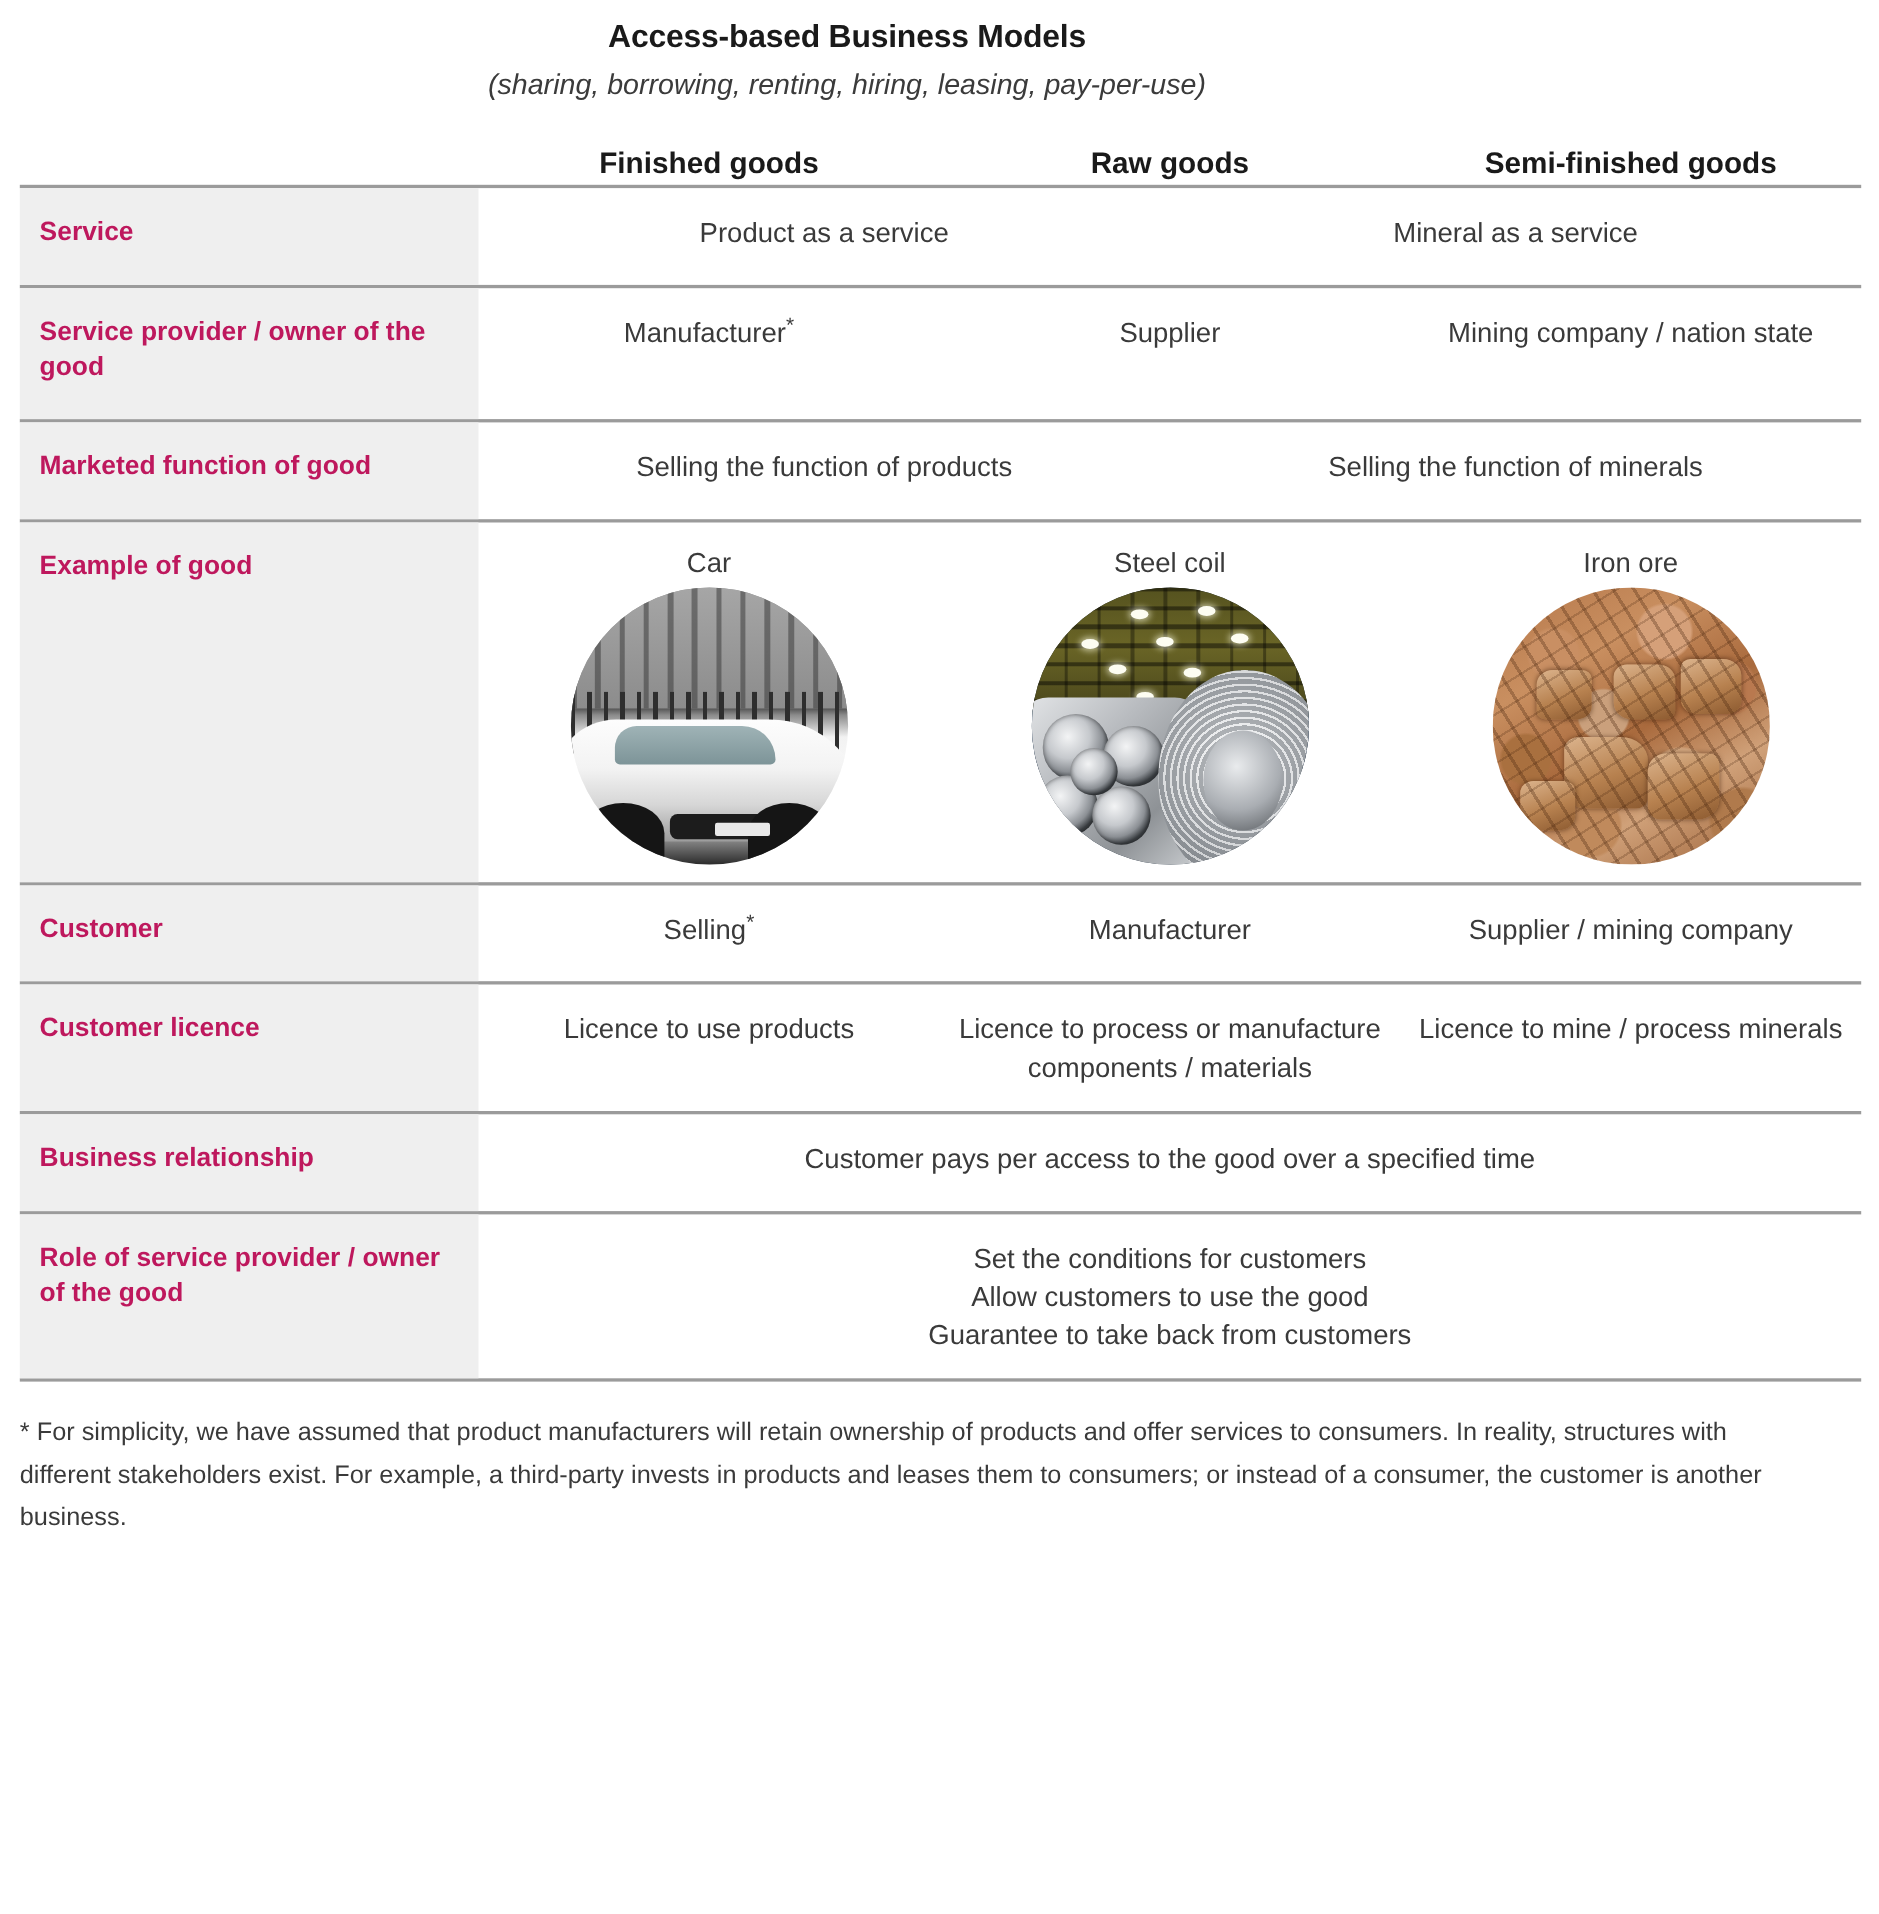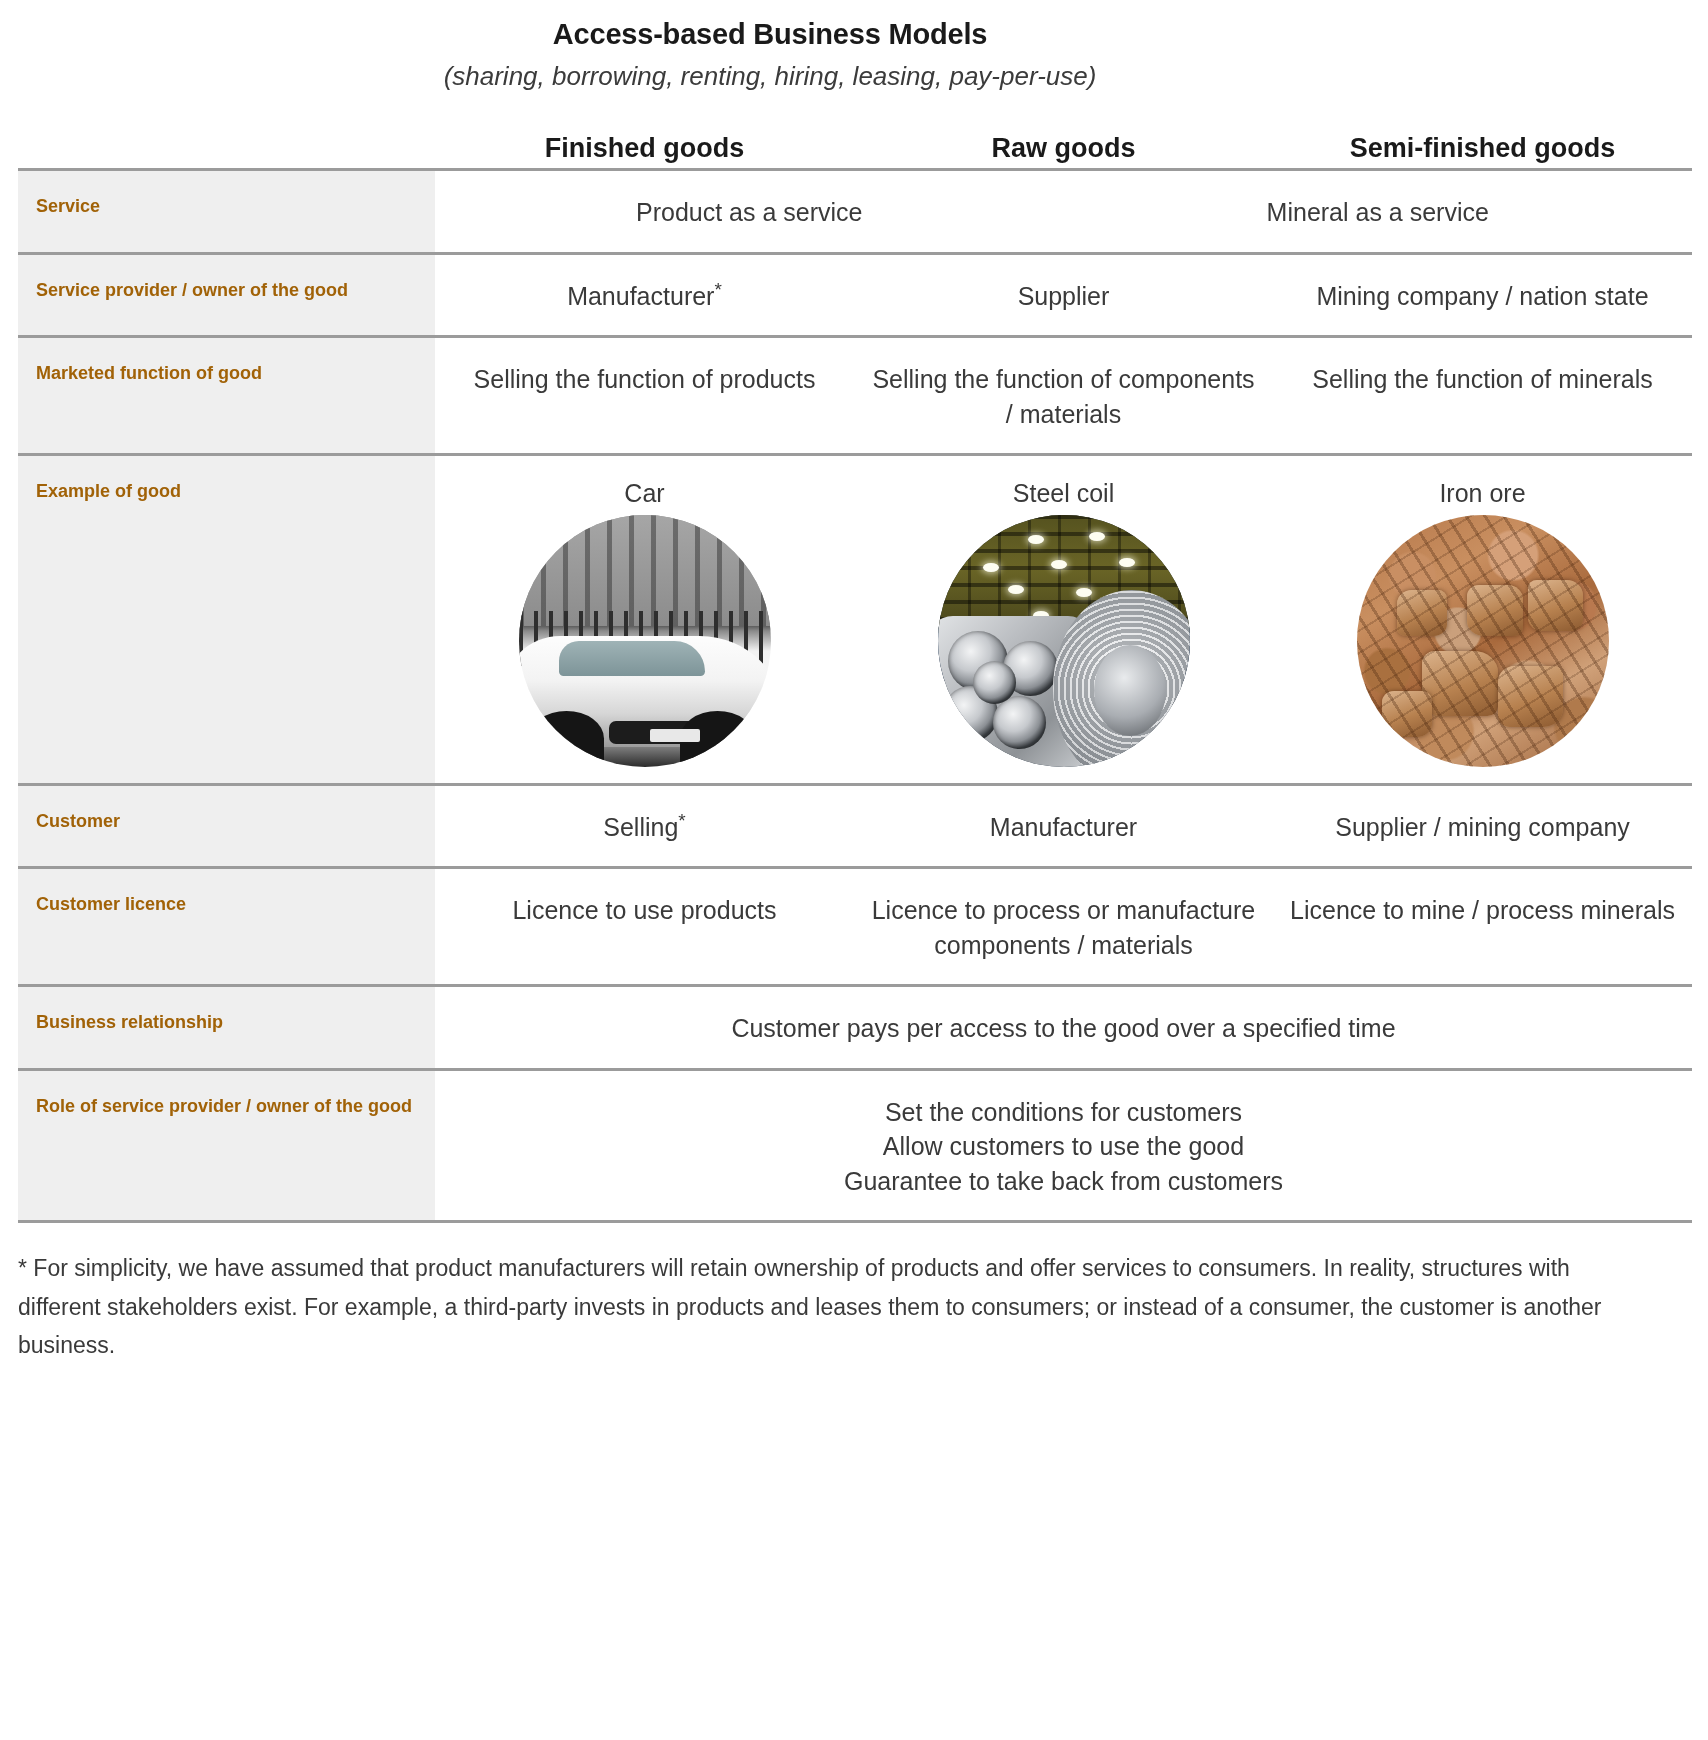--- a/index.html
+++ b/index.html
@@ -82,23 +82,23 @@
   .row {
     display: flex;
     align-items: stretch;
   }
   .row .label-cell {
     width: 417px;
     flex: 0 0 417px;
     background: #efefef;
     box-sizing: border-box;
     padding: 24px 18px 32px 18px;
-    font-size: 18px;
+    font-size: 24px;
     font-weight: bold;
-    color: #a16207;
+    color: #be185d;
     line-height: 1.32;
   }
   .row .data-cell {
     flex: 1 1 0;
     box-sizing: border-box;
     padding: 24px 14px 22px 14px;
     font-size: 25px;
     color: #3a3a3a;
     text-align: center;
     line-height: 1.38;
@@ -285,21 +285,20 @@
       <div class="data-cell"><span>Manufacturer</span><span class="star">*</span></div>
       <div class="data-cell">Supplier</div>
       <div class="data-cell">Mining company / nation state</div>
     </div>
 
     <div class="rule"></div>
 
     <div class="row">
       <div class="label-cell">Marketed function of good</div>
       <div class="data-cell">Selling the function of products</div>
-      <div class="data-cell">Selling the function of components / materials</div>
       <div class="data-cell">Selling the function of minerals</div>
     </div>
 
     <div class="rule"></div>
 
     <div class="row pics">
       <div class="label-cell">Example of good</div>
 
       <div class="data-cell">
         <div class="pic-caption">Car</div>

